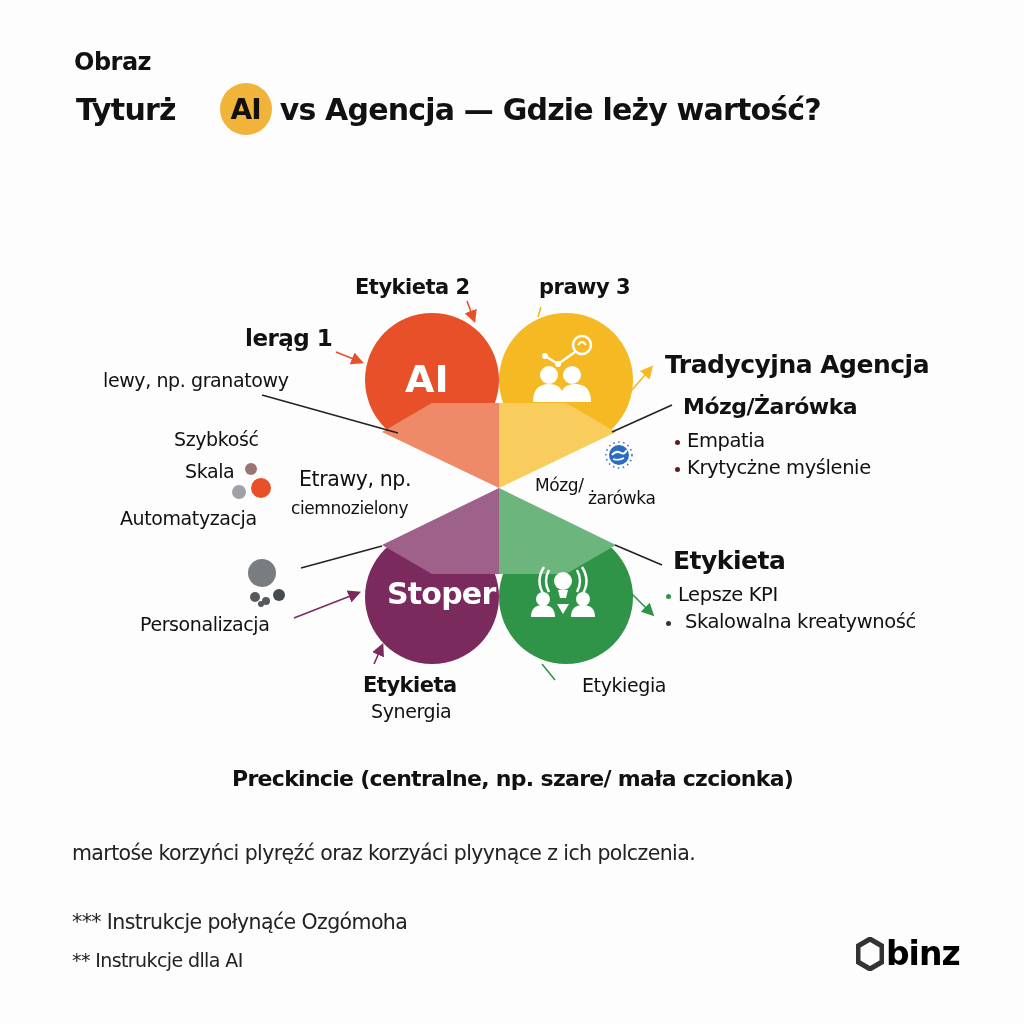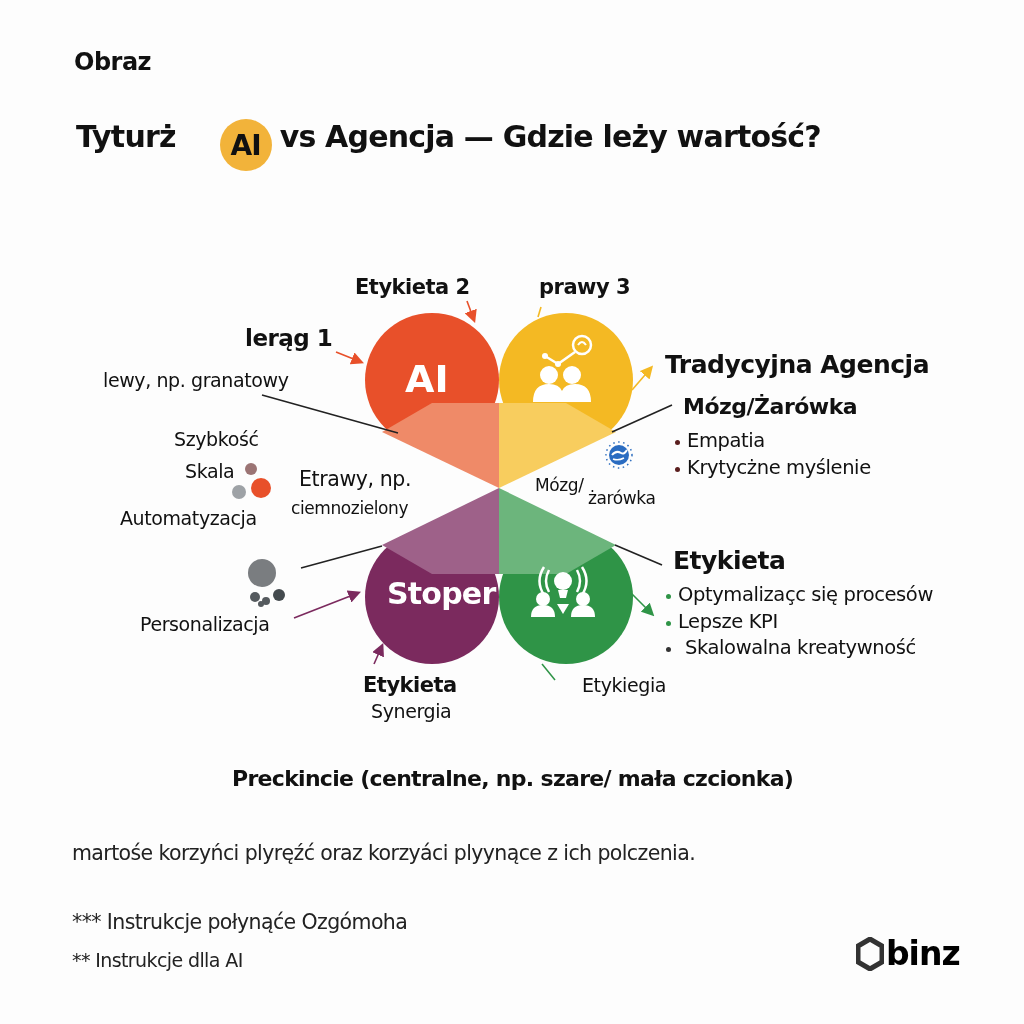--- a/index.html
+++ b/index.html
@@ -4,21 +4,21 @@
 <style>
   html, body { margin: 0; padding: 0; }
   body {
     width: 1024px; height: 1024px; background: #fdfdfd;
     position: relative; overflow: hidden;
     font-family: "DejaVu Sans", "Liberation Sans", sans-serif;
     color: #111;
   }
   .abs { position: absolute; white-space: nowrap; }
   .kicker { left: 74px; top: 48px; font-size: 24px; font-weight: bold; letter-spacing: -0.5px; }
-  .title-row { left: 76px; top: 84px; height: 50px; display: flex; align-items: flex-start; font-size: 30px; font-weight: bold; letter-spacing: -0.8px; margin-top: 35px; }
+  .title-row { left: 76px; top: 84px; height: 50px; display: flex; align-items: center; font-size: 30px; font-weight: bold; letter-spacing: -0.8px; }
   .title-prefix { margin-right: 44px; }
   .ai-badge { display: inline-flex; align-items: center; justify-content: center; width: 52px; height: 52px; border-radius: 50%; background: #f2b33a; margin-right: 8px; font-size: 28px; }
   svg.diagram { position: absolute; left: 0; top: 0; }
   .lbl-bold { font-weight: bold; font-size: 21px; letter-spacing: -0.5px; }
   .lbl { font-size: 19px; letter-spacing: -0.4px; }
   .lbl-sm { font-size: 17px; letter-spacing: -0.4px; }
   .circle-text { color: #fff; font-weight: bold; }
   ul.blist { list-style: none; margin: 0; padding: 0; }
   ul.blist li { position: relative; padding-left: 14px; line-height: 26.5px; font-size: 19.5px; letter-spacing: -0.4px; }
   ul.blist li::before { content: ""; position: absolute; left: 2px; top: 12px; width: 5px; height: 5px; border-radius: 50%; background: var(--bullet, #5a1e1e); }
@@ -155,21 +155,20 @@
 
 <div class="abs lbl-bold" style="left:665px; top:350px; font-size:25px;">Tradycyjna Agencja</div>
 <div class="abs lbl-bold" style="left:683px; top:394px; font-size:22px; font-weight:600;">Mózg/Żarówka</div>
 <ul class="abs blist" style="left:673px; top:428px; --bullet:#5a1e1e;">
   <li>Empatia</li>
   <li>Krytycżne myślenie</li>
 </ul>
 
 <div class="abs lbl-bold" style="left:673px; top:546px; font-size:25px;">Etykieta</div>
 <ul class="abs blist" style="left:664px; top:582px; --bullet:#2f9447;">
-  <li>Optymalizaçc się procesów</li>
   <li>Lepsze KPI</li>
   <li style="--bullet:#333; padding-left:21px;">Skalowalna kreatywność</li>
 </ul>
 
 <div class="abs" style="left:232px; top:766px; font-size:22px; font-weight:bold; letter-spacing:-0.7px;">Preckincie (centralne,  np. szare/ mała czcionka)</div>
 
 <div class="abs legend">
   <div>martośe korzyńci plyręźć oraz korzyáci plyynące z ich polczenia.</div>
 </div>
 <div class="abs note" style="left:72px; top:904px;">*** Instrukcje połynąće Ozgómoha</div>

